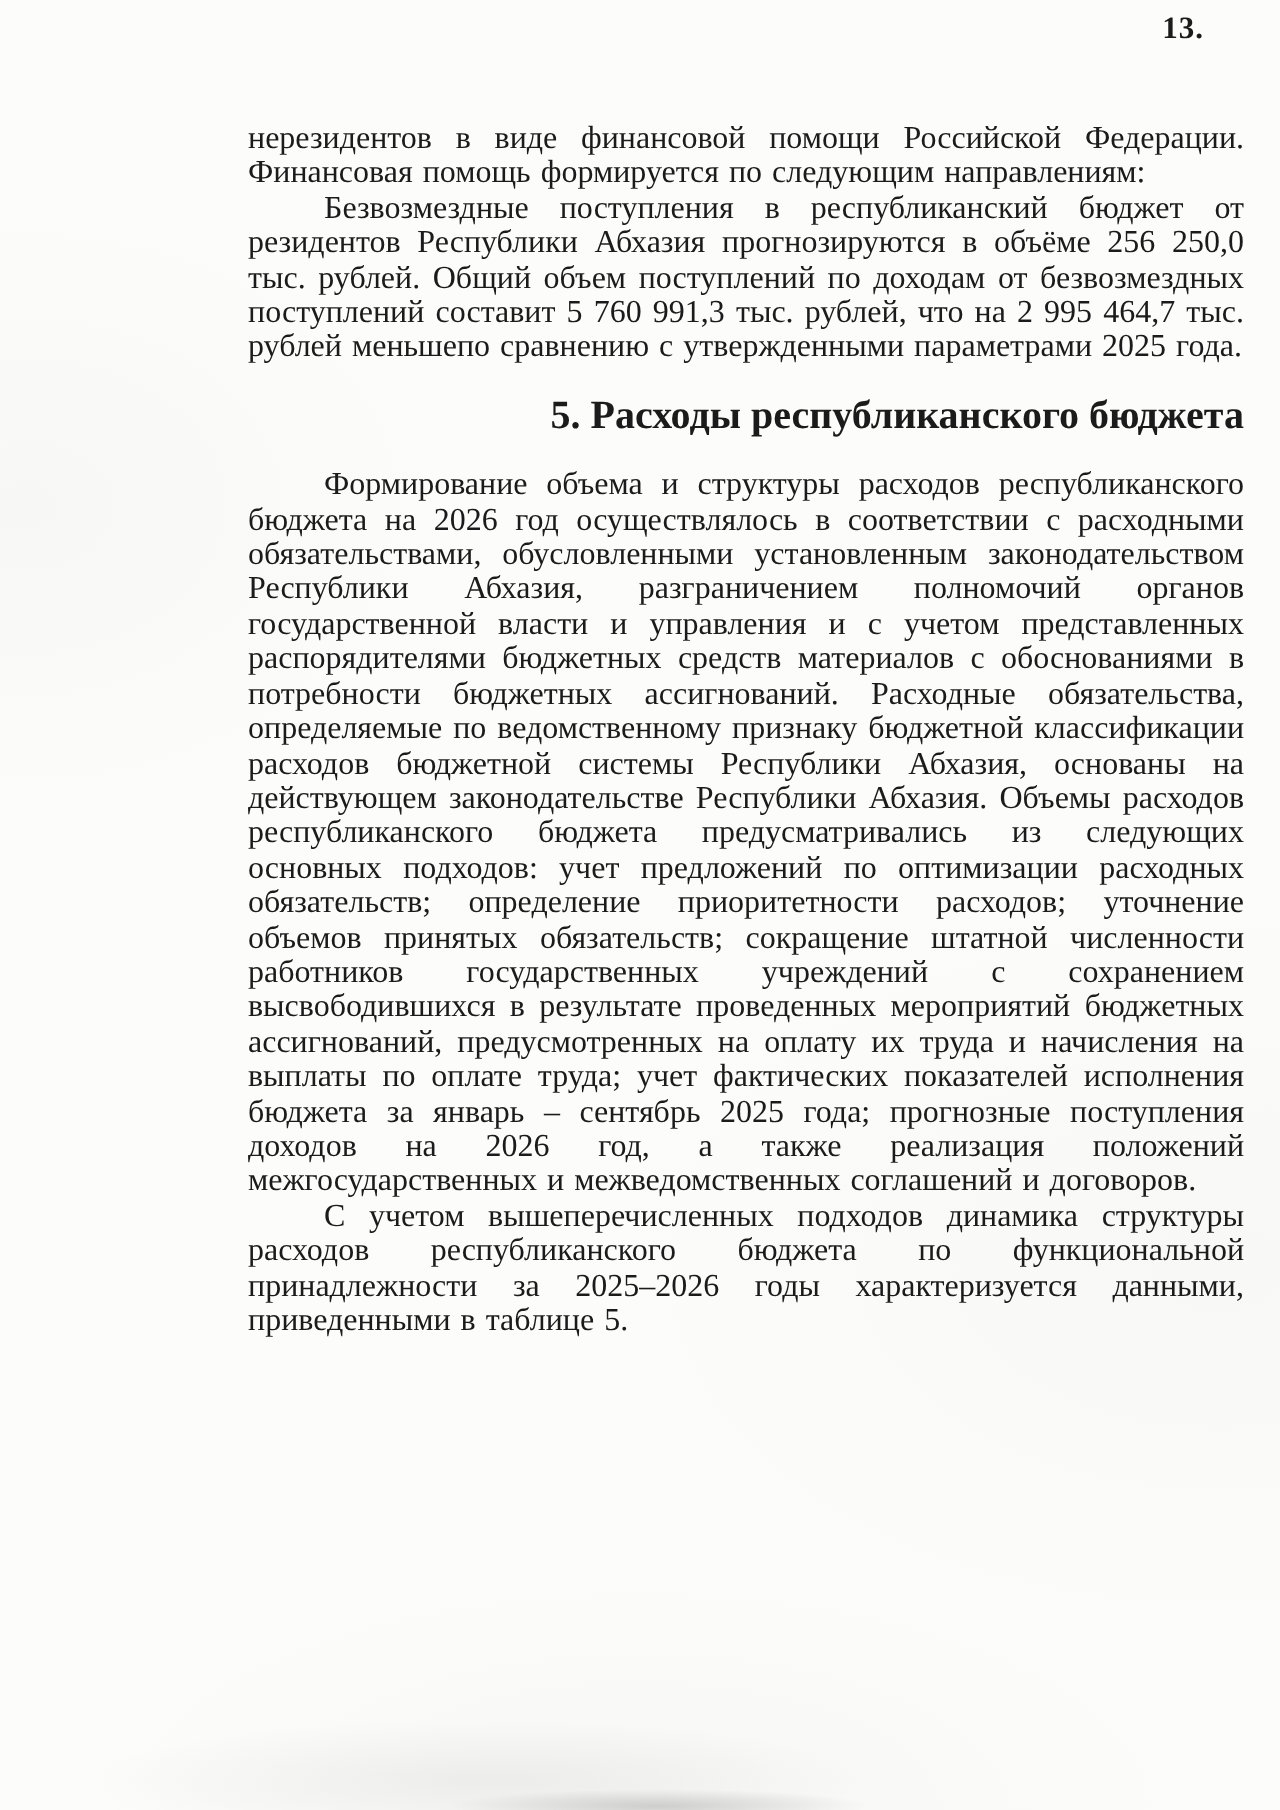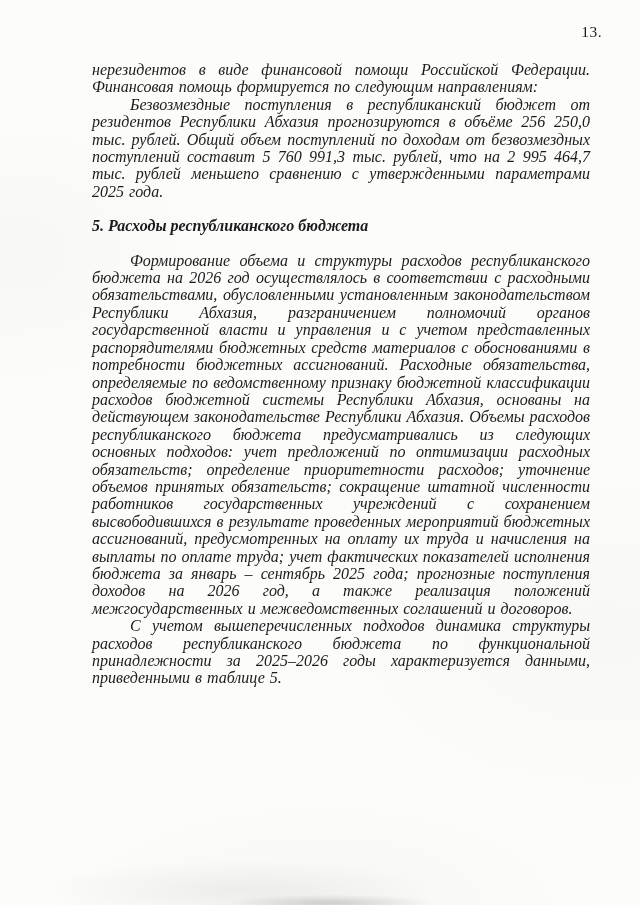--- a/index.html
+++ b/index.html
@@ -20,50 +20,50 @@
       radial-gradient(ellipse 150px 12px at 330px 903px, rgba(110,110,110,0.28), rgba(110,110,110,0) 70%),
       radial-gradient(ellipse 260px 40px at 240px 890px, rgba(130,130,130,0.10), rgba(130,130,130,0) 75%),
       radial-gradient(ellipse 300px 220px at 2% 28%, rgba(120,120,120,0.035), rgba(120,120,120,0) 70%),
       radial-gradient(ellipse 420px 260px at 95% 70%, rgba(120,120,120,0.03), rgba(120,120,120,0) 75%),
       radial-gradient(ellipse 380px 160px at 50% 100%, rgba(120,120,120,0.04), rgba(120,120,120,0) 75%);
     font-family: "Liberation Serif", "DejaVu Serif", serif;
     color: #1b1b1b;
   }
   .page-number {
     position: absolute;
-    top: 23px;
+    top: 6px;
     right: 38px;
     font-size: 15.5px;
     line-height: 18px;
     letter-spacing: 0.5px;
+    font-weight: bold;
   }
   .content {
     position: absolute;
     top: 61px;
-    left: 92px;
+    left: 124px;
     width: 498px;
-    font-style: italic;
   }
   .para {
     margin: 0;
     font-size: 16px;
     line-height: 17.4px;
     text-align: justify;
     text-indent: 38px;
     word-spacing: 1px;
   }
   .para.no-indent {
     text-indent: 0;
   }
   .section-heading {
     margin: 17px 0 17px 0;
-    font-size: 16px;
+    font-size: 20px;
     line-height: 17.4px;
     font-weight: bold;
-    text-align: left;
+    text-align: right;
     text-indent: 0;
   }
 </style>
 </head>
 <body>
 
 <div class="page">
 
   <div class="page-number">13.</div>
 

